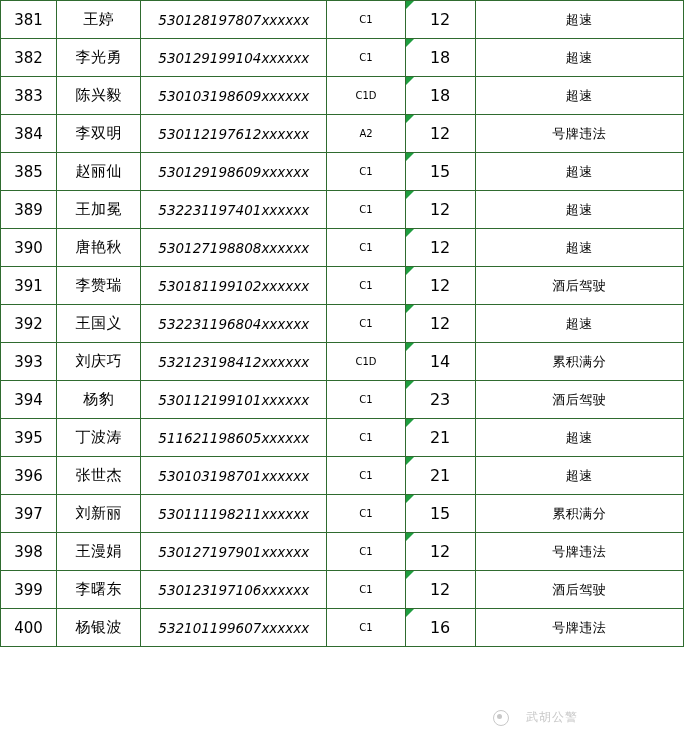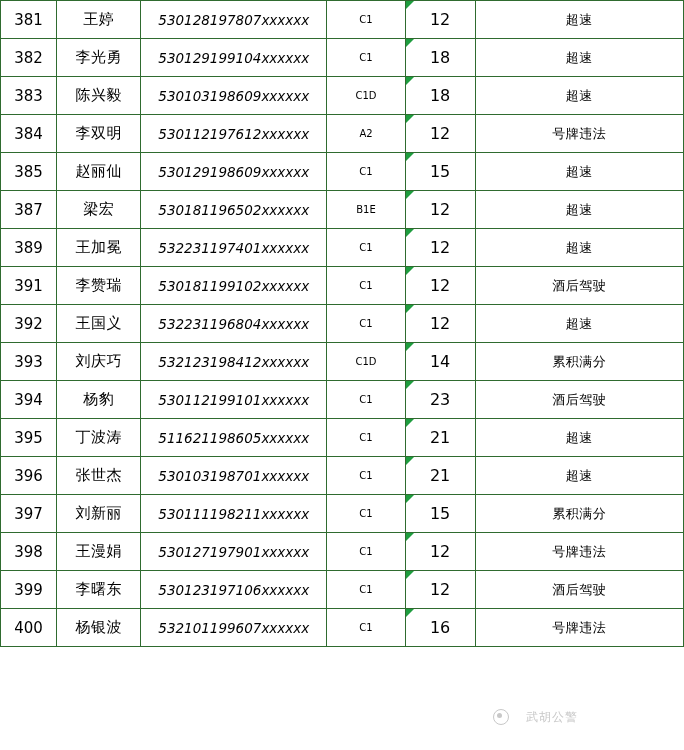--- a/index.html
+++ b/index.html
@@ -61,20 +61,21 @@
     border-left: 8px solid #1f9d3f;
     border-bottom: 8px solid transparent;
   }
 
   
   .watermark {
     position: absolute;
     right: 6px;
     bottom: 24px;
     display: flex;
+    align-items: center;
     gap: 17px;
     color: #c8c8c8;
     font-size: 12px;
     letter-spacing: 1px;
     pointer-events: none;
   }
   .wm-logo {
     width: 14px;
     height: 14px;
     border-radius: 50%;
@@ -141,31 +142,31 @@
         </tr>
         <tr>
           <td class="idx">385</td>
           <td class="name">赵丽仙</td>
           <td class="idnum">530129198609xxxxxx</td>
           <td class="cls">C1</td>
           <td class="score"><span class="mark"></span><span>15</span></td>
           <td class="reason">超速</td>
         </tr>
         <tr>
-          <td class="idx">387</td>
-          <td class="name">梁宏</td>
-          <td class="idnum">530181196502xxxxxx</td>
-          <td class="cls">B1E</td>
-          <td class="score"><span class="mark"></span><span>12</span></td>
-          <td class="reason">超速</td>
-        </tr>
-        <tr>
           <td class="idx">389</td>
           <td class="name">王加冕</td>
           <td class="idnum">532231197401xxxxxx</td>
+          <td class="cls">C1</td>
+          <td class="score"><span class="mark"></span><span>12</span></td>
+          <td class="reason">超速</td>
+        </tr>
+        <tr>
+          <td class="idx">390</td>
+          <td class="name">唐艳秋</td>
+          <td class="idnum">530127198808xxxxxx</td>
           <td class="cls">C1</td>
           <td class="score"><span class="mark"></span><span>12</span></td>
           <td class="reason">超速</td>
         </tr>
         <tr>
           <td class="idx">391</td>
           <td class="name">李赞瑞</td>
           <td class="idnum">530181199102xxxxxx</td>
           <td class="cls">C1</td>
           <td class="score"><span class="mark"></span><span>12</span></td>

